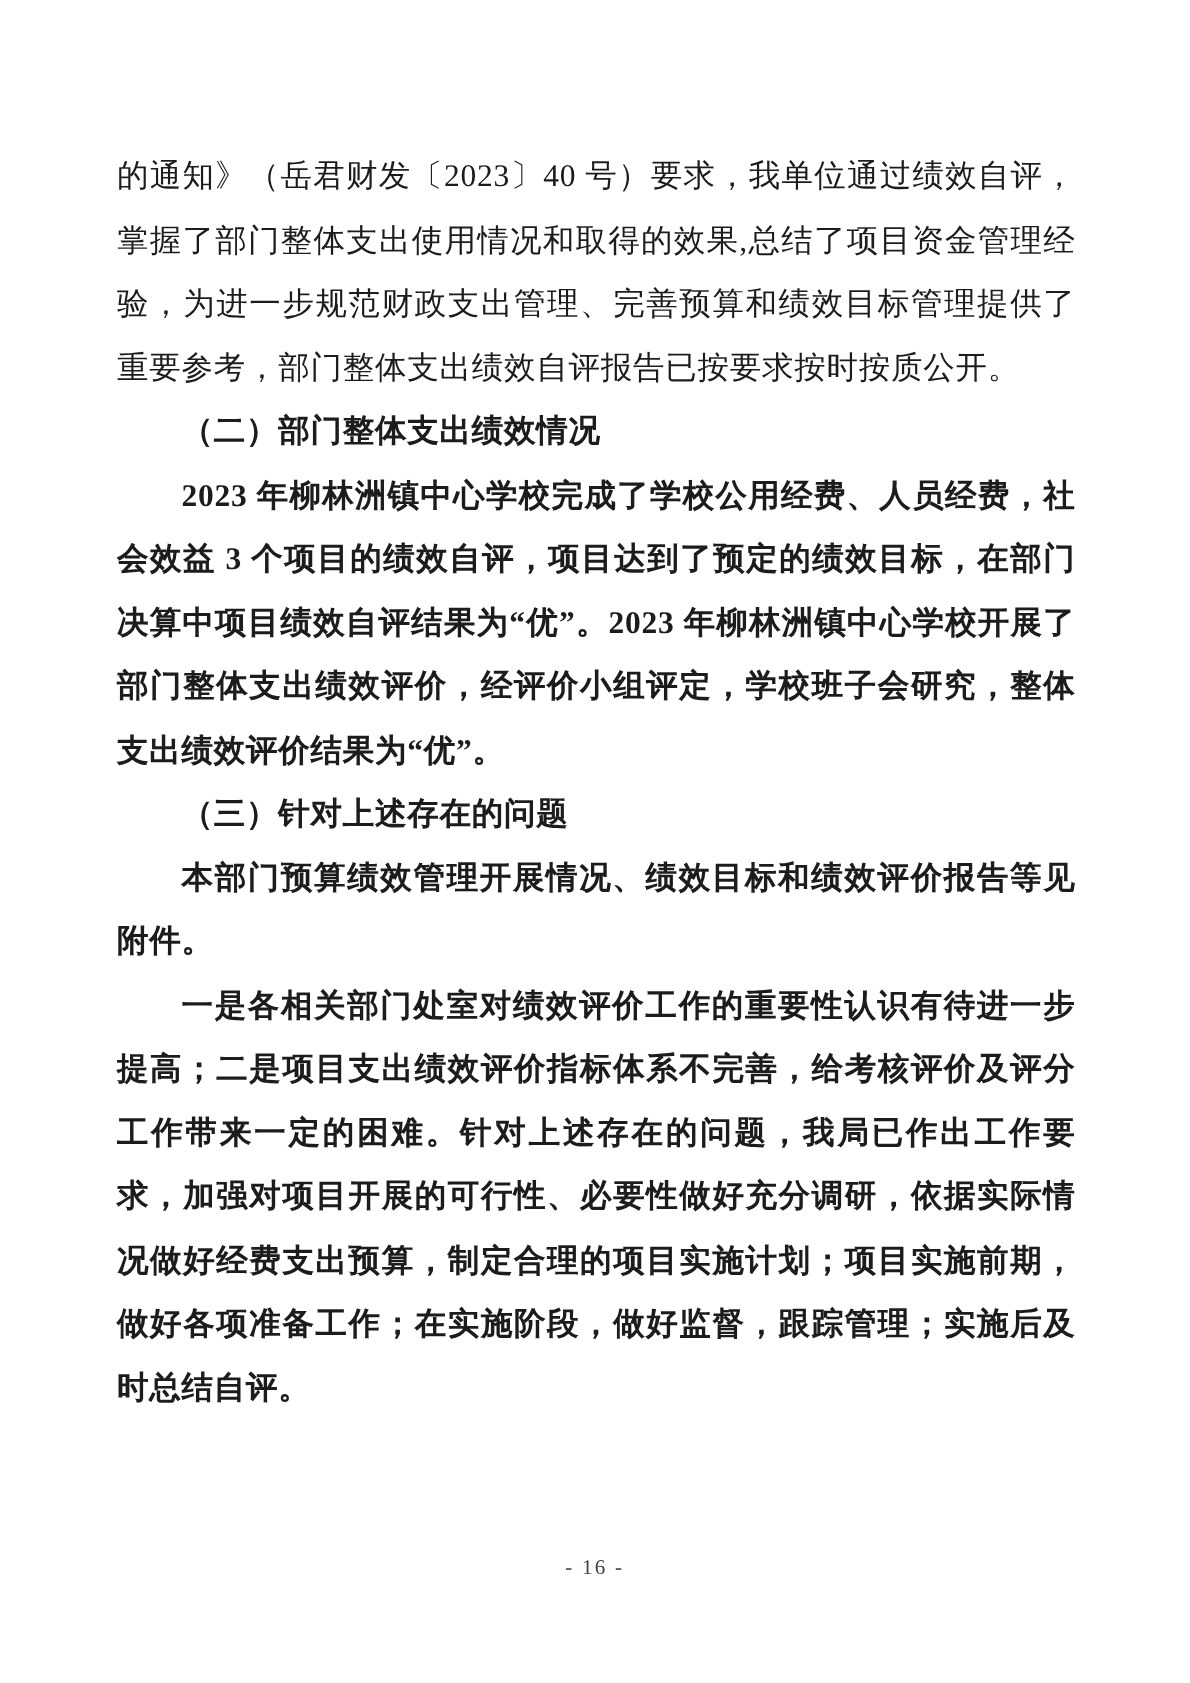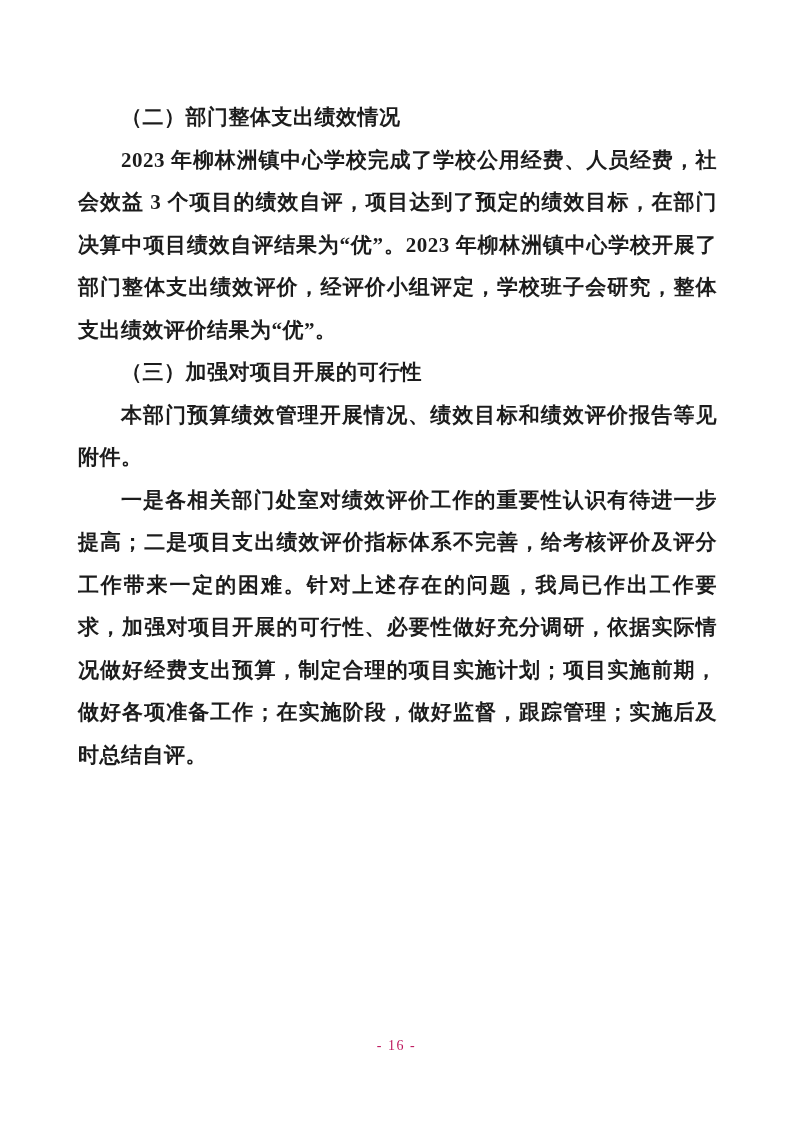--- a/index.html
+++ b/index.html
@@ -36,30 +36,31 @@
     font-weight: bold;
   }
   .page-footer {
     position: absolute;
     left: 0;
     top: 1036px;
     width: 100%;
     text-align: center;
     font-size: 14px;
     line-height: 20px;
-    color: #be185d;
+    color: #404040;
     letter-spacing: 1.5px;
     font-family: "Liberation Serif", "DejaVu Serif", serif;
   }
 </style>
 </head>
 <body>
 
 <div class="page">
   <div class="doc-body">
+      <p class="para">的通知》（岳君财发〔2023〕40 号）要求，我单位通过绩效自评，掌握了部门整体支出使用情况和取得的效果,总结了项目资金管理经验，为进一步规范财政支出管理、完善预算和绩效目标管理提供了重要参考，部门整体支出绩效自评报告已按要求按时按质公开。</p>
       <p class="para indent">（二）部门整体支出绩效情况</p>
       <p class="para indent">2023 年柳林洲镇中心学校完成了学校公用经费、人员经费，社会效益 3 个项目的绩效自评，项目达到了预定的绩效目标，在部门决算中项目绩效自评结果为“优”。2023 年柳林洲镇中心学校开展了部门整体支出绩效评价，经评价小组评定，学校班子会研究，整体支出绩效评价结果为“优”。</p>
-      <p class="para indent">（三）加强对项目开展的可行性</p>
+      <p class="para indent">（三）针对上述存在的问题</p>
       <p class="para indent">本部门预算绩效管理开展情况、绩效目标和绩效评价报告等见附件。</p>
       <p class="para indent">一是各相关部门处室对绩效评价工作的重要性认识有待进一步提高；二是项目支出绩效评价指标体系不完善，给考核评价及评分工作带来一定的困难。针对上述存在的问题，我局已作出工作要求，加强对项目开展的可行性、必要性做好充分调研，依据实际情况做好经费支出预算，制定合理的项目实施计划；项目实施前期，做好各项准备工作；在实施阶段，做好监督，跟踪管理；实施后及时总结自评。</p>
     </div>
   <div class="page-footer">- 16 -</div>
 </div>
 
 </body></html>

